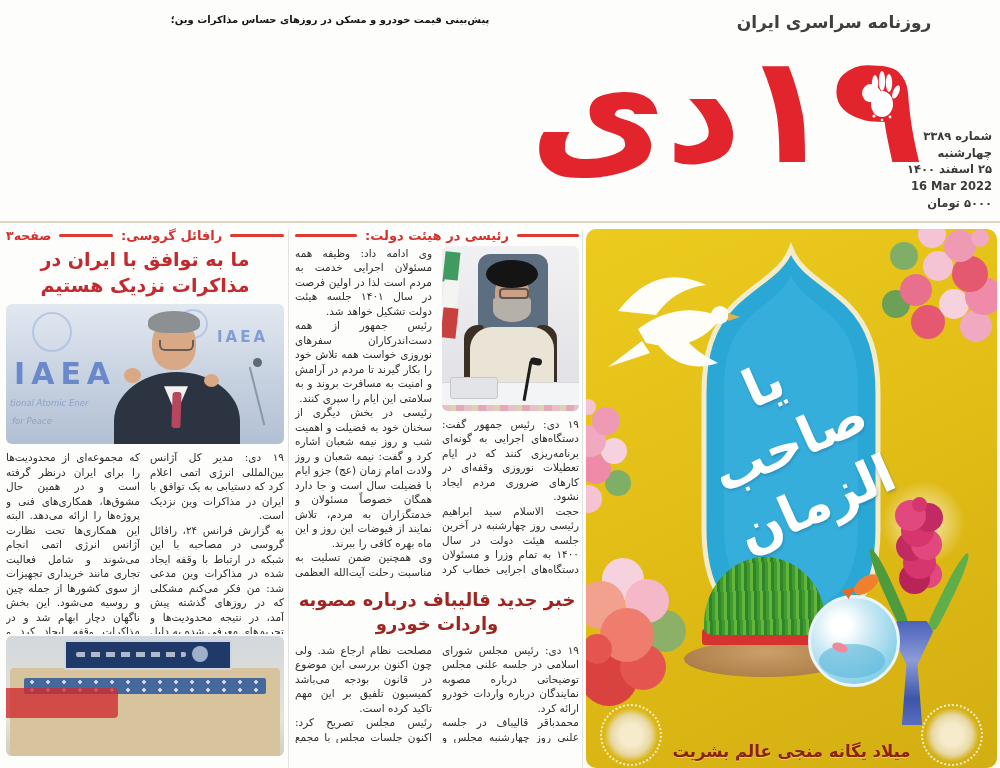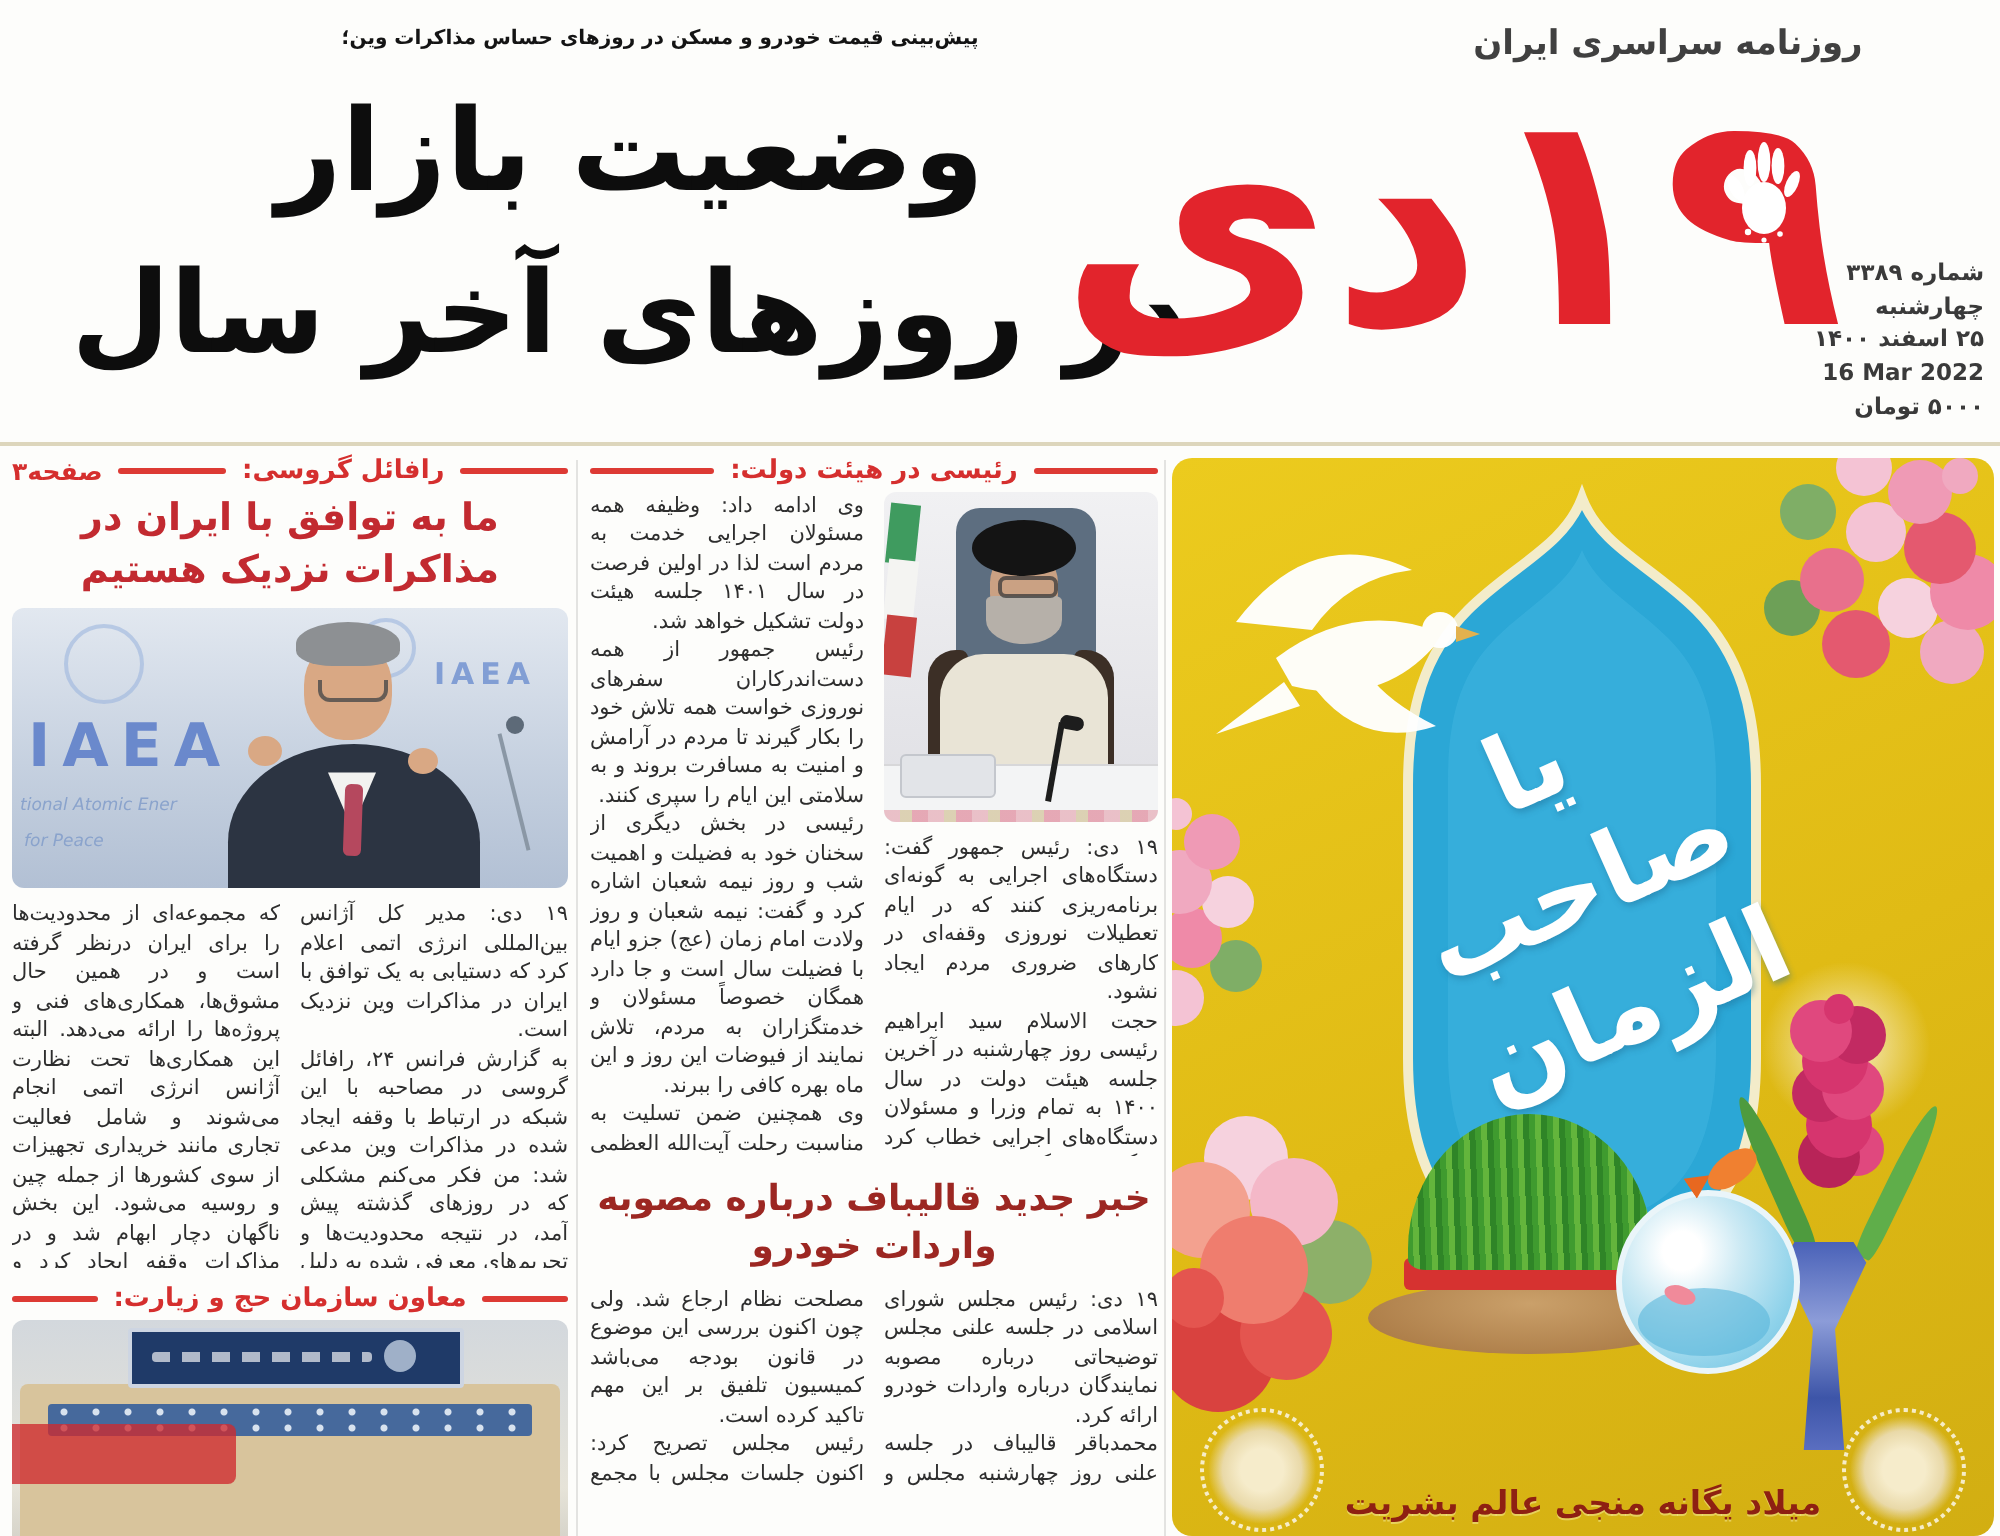--- a/index.html
+++ b/index.html
@@ -167,24 +167,20 @@
     color:#8e2012;font-weight:bold;font-size:16.5px;line-height:1.45;
     text-shadow:0 1px 0 rgba(255,255,200,.4);
   }
 </style>
 </head>
 <body>
 
 <div class="page">
 
   <div class="lead-kicker">پیش‌بینی قیمت خودرو و مسکن در روزهای حساس مذاکرات وین؛</div>
-  <div class="lead-headline">
-    <div>وضعیت بازار</div>
-    <div>در روزهای آخر سال</div>
-  </div>
 
   <div class="masthead-type">روزنامه سراسری ایران</div>
 
   <div class="logo-wrap">
     <div class="logo-text">۱۹دی</div>
     <svg class="hand-icon" viewBox="0 0 44 52">
       <g fill="#ffffff">
         <ellipse cx="22" cy="34" rx="11" ry="13"></ellipse>
         <ellipse cx="8" cy="24" rx="3.2" ry="7" transform="rotate(-28 8 24)"></ellipse>
         <ellipse cx="15" cy="14" rx="3.2" ry="9"></ellipse>
@@ -239,25 +235,20 @@
     </div>
 
     <div class="body-cols">
       <div class="bcol h184">۱۹ دی: مدیر کل آژانس بین‌المللی انرژی اتمی اعلام کرد که دستیابی به یک توافق با ایران در مذاکرات وین نزدیک است.
 به گزارش فرانس ۲۴، رافائل گروسی در مصاحبه با این شبکه در ارتباط با وقفه ایجاد شده در مذاکرات وین مدعی شد: من فکر می‌کنم مشکلی که در روزهای گذشته پیش آمد، در نتیجه محدودیت‌ها و تحریم‌های معرفی شده به دلیل وضعیت در اوکراین بود. در نتیجه این تحریم‌ها، برخی از اقدامات و تمهیدات درنظر گرفته شده در برجام در هاله‌ای از ابهام قرار گرفت.
 وی ادامه داد: برجام یک وسیله پیچیده است</div>
       <div class="bcol h184">که مجموعه‌ای از محدودیت‌ها را برای ایران درنظر گرفته است و در همین حال مشوق‌ها، همکاری‌های فنی و پروژه‌ها را ارائه می‌دهد. البته این همکاری‌ها تحت نظارت آژانس انرژی اتمی انجام می‌شوند و شامل فعالیت تجاری مانند خریداری تجهیزات از سوی کشورها از جمله چین و روسیه می‌شود. این بخش ناگهان دچار ابهام شد و در مذاکرات وقفه ایجاد کرد و مذاکره کنندگان را به پایتخت‌ها فرستاد.
 گروسی در پایان گفت: من از اظهارات سرگئی لاوروف وزیر خارجه روسیه در مورد دریافت تضمین‌های کتبی از آمریکا خوشحال هستم و امیدوارم به زودی به این توافق دست یابیم.</div>
     </div>
 
-    <div class="kicker-row" style="margin-top:8px;">
-      <div class="kline"></div>
-      <div class="ktext">معاون سازمان حج و زیارت:</div>
-      <div class="kline"></div>
-    </div>
 
 
     <div class="photo photo-border">
       <div class="bg-gate">
         <div class="bg-tile"></div>
 
       </div>
       <div class="bg-banner">
         <div class="bg-bannertext"></div>
         <div class="bg-portrait"></div>

